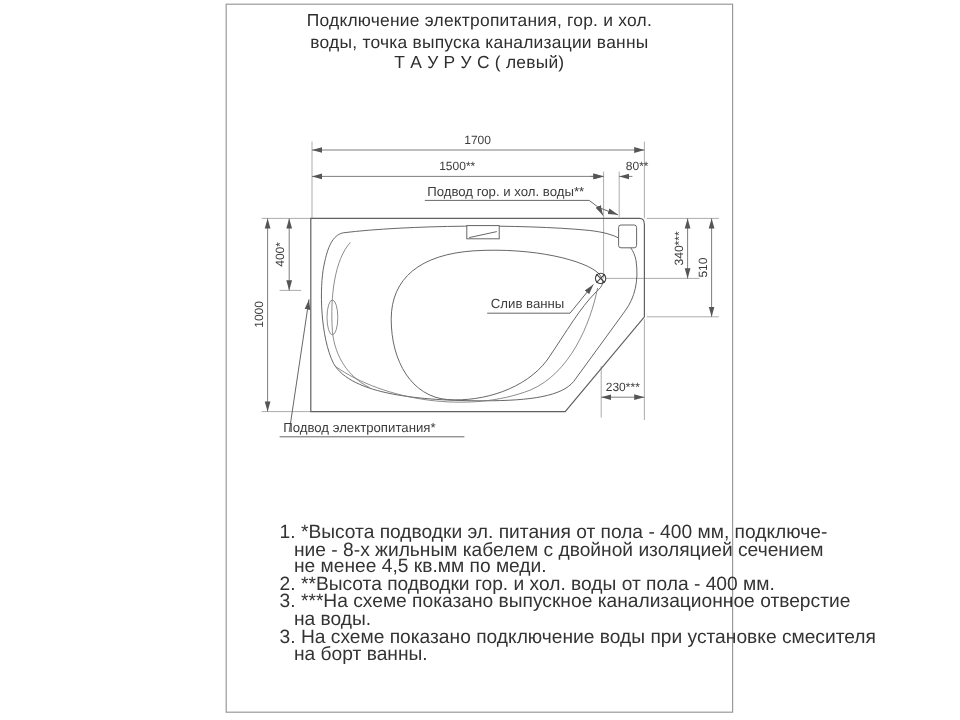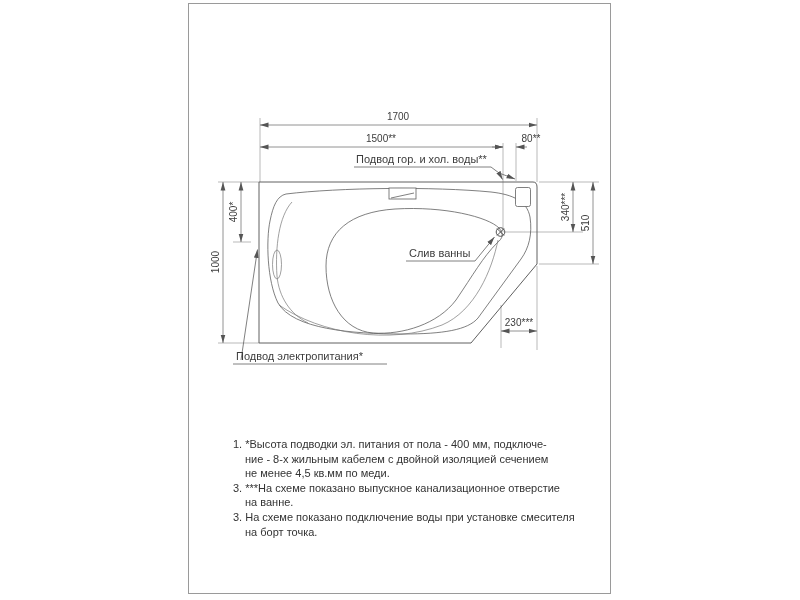--- a/index.html
+++ b/index.html
@@ -3,32 +3,37 @@
 <meta charset="utf-8">
 <style>
   html,body{margin:0;padding:0;background:#ffffff;width:800px;height:600px;overflow:hidden;
             font-family:"Liberation Sans",sans-serif;}
   #page{position:relative;width:800px;height:600px;background:#ffffff;}
   #sheet{position:absolute;left:188px;top:3px;width:423px;height:591px;
          background:#ffffff;border:1px solid #9a9a9a;box-sizing:border-box;}
   #title{position:absolute;left:0;top:6px;width:100%;text-align:center;
          font-size:14.5px;line-height:17.5px;color:#2e2e2e;letter-spacing:.2px;}
   #drawing{position:absolute;left:0;top:0;width:423px;height:591px;}
-  #notes{position:absolute;left:44px;top:433px;font-size:11px;line-height:14.6px;
+  #notes{position:absolute;left:44px;top:433px;font-size:16px;line-height:14.6px;
          color:#333333;white-space:nowrap;}
   #notes .ind{padding-left:12px;}
   svg text{font-family:"Liberation Sans",sans-serif;font-size:10px;fill:#3c3c3c;}
   svg text.lbl{font-size:11px;}
 </style>
 </head>
 <body>
 
 <div id="page">
   <div id="sheet">
 
+    <div id="title">
+      <div>Подключение электропитания, гор. и хол.</div>
+      <div>воды, точка выпуска канализации ванны</div>
+      <div>Т А У Р У С ( левый)</div>
+    </div>
 
     <svg id="drawing" viewBox="0 0 423 591">
       <defs>
         <marker id="arr" markerUnits="userSpaceOnUse" markerWidth="9" markerHeight="6" refX="8.5" refY="3" orient="auto-start-reverse">
           <path d="M0,0.6 L8.5,3 L0,5.4 Z" fill="#555555"></path>
         </marker>
       </defs>
 
       <g stroke="#8c8c8c" stroke-width="0.6">
         <line x1="71" y1="114" x2="71" y2="178"></line>
@@ -103,20 +108,21 @@
 
       <text class="lbl" x="167" y="159">Подвод гор. и хол. воды**</text>
       <text class="lbl" x="220" y="253">Слив ванны</text>
       <text class="lbl" x="47" y="356">Подвод электропитания*</text>
     </svg>
 
     <div id="notes">
       <div>1. *Высота подводки эл. питания от пола - 400 мм, подключе-</div>
       <div class="ind">ние - 8-х жильным кабелем с двойной изоляцией сечением</div>
       <div class="ind">не менее 4,5 кв.мм по меди.</div>
+      <div>2. **Высота подводки гор. и хол. воды от пола - 400 мм.</div>
       <div>3. ***На схеме показано выпускное канализационное отверстие</div>
-      <div class="ind">на ванне.</div>
+      <div class="ind">на воды.</div>
       <div>3. На схеме показано подключение воды при установке смесителя</div>
-      <div class="ind">на борт точка.</div>
+      <div class="ind">на борт ванны.</div>
     </div>
 
   </div>
 </div>
 
 </body></html>

